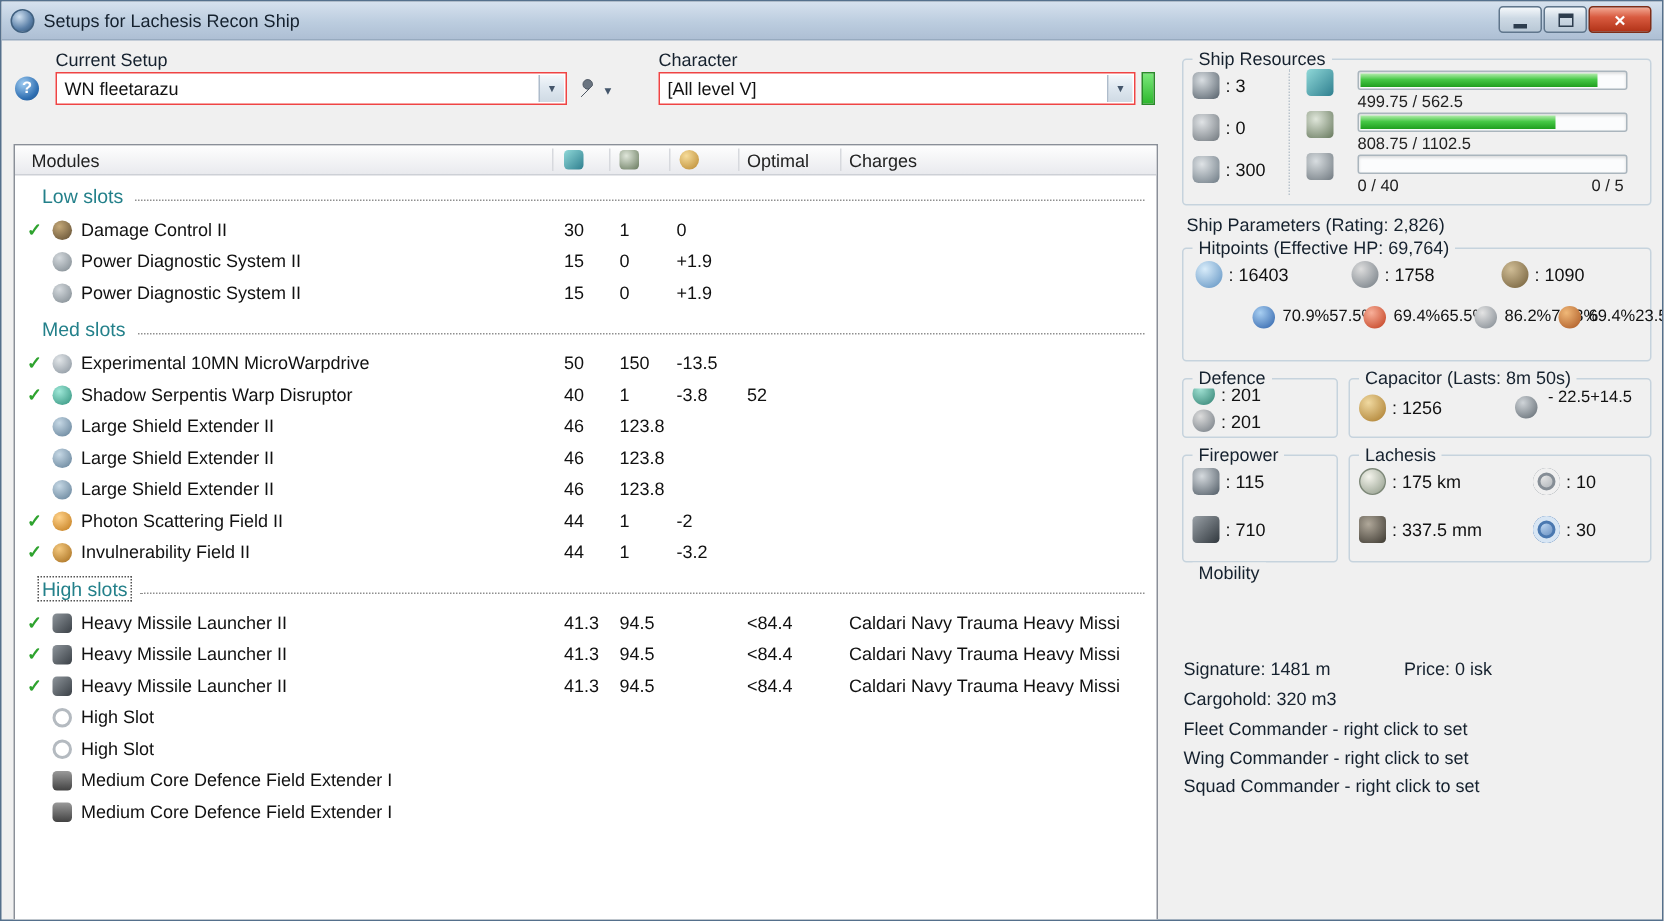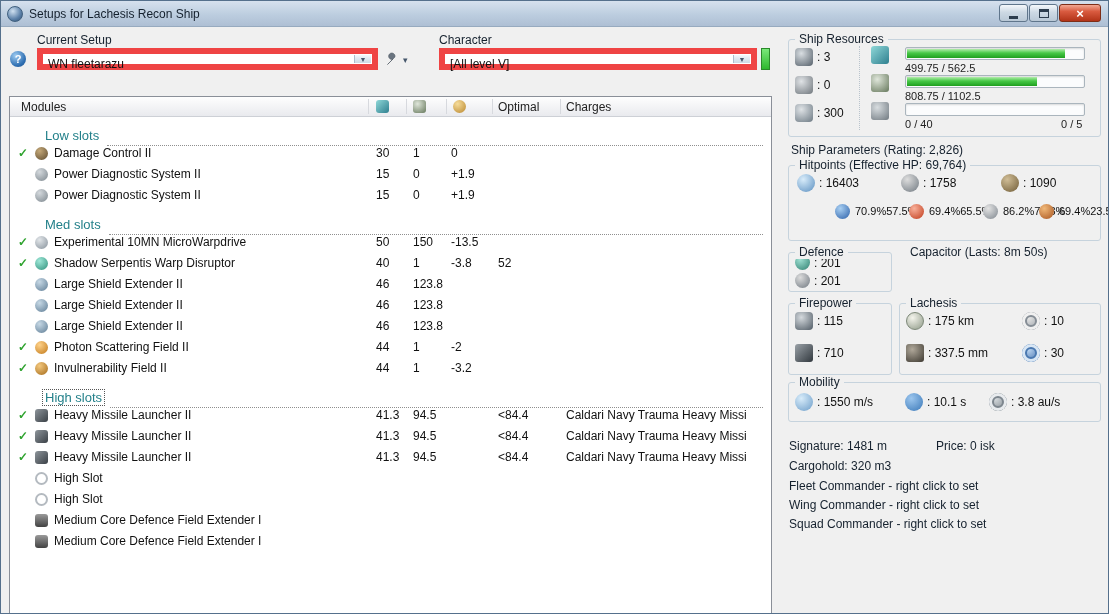--- a/index.html
+++ b/index.html
@@ -14,41 +14,41 @@
   .win-buttons{position:absolute;top:3px;right:7px;display:flex;gap:1px}
   .win-btn{width:29px;height:18px;border:1px solid #60768c;border-radius:3px;background:linear-gradient(#f5f8fb,#cdd9e4 45%,#b9c8d6);display:flex;align-items:center;justify-content:center;cursor:pointer}
   .win-btn.close{width:42px;background:linear-gradient(#f2a893,#d95b40 40%,#b23318);border-color:#7e2d17}
   .glyph-min{width:9px;height:3px;background:#2d3d4e;margin-top:8px}
   .glyph-max{width:10px;height:9px;border:1px solid #2d3d4e;border-top-width:3px}
   .glyph-close{color:#fff;font-size:13px;line-height:1;font-weight:bold}
   .glyph-close::after{content:"\00d7"}
 
   
   .label{position:absolute;color:#15212e;white-space:nowrap}
-  .combo{position:absolute;height:22px;background:#fff;border:6px solid #ef4444}
+  .combo{position:absolute;height:22px;background:#fff;border:1px solid #ef4444}
   .combo-val{position:absolute;left:5px;top:3px;white-space:nowrap}
   .combo-btn{position:absolute;top:1px;right:1px;bottom:1px;width:17px;background:linear-gradient(#f4f8fb,#dfe8f0 45%,#cfdae4);border-left:1px solid #aebccb;display:flex;align-items:center;justify-content:center;color:#44566b;font-size:7px}
   .combo-btn::after{content:"\25bc"}
   .help-icon{position:absolute;left:9px;top:50px;width:16px;height:16px;border-radius:50%;background:radial-gradient(circle at 35% 30%,#9fccf2,#2f6fb2 65%,#1c4f8a);color:#fff;font-weight:bold;font-size:11px;display:flex;align-items:center;justify-content:center;cursor:pointer}
   .help-icon::after{content:"?"}
   .tool-btn{position:absolute;left:384px;top:48px;width:38px;height:21px;display:flex;align-items:center;gap:3px;cursor:pointer}
   .tool-chevron{color:#44566b;font-size:9px}
   .tool-chevron::after{content:"\25be"}
   .char-bar{position:absolute;left:760px;top:47px;width:9px;height:22px;background:linear-gradient(#7ae87a,#2eb82e);border:1px solid #2a8a2a}
 
   
   .modules{position:absolute;left:8px;top:95px;width:763px;height:518px;background:#fff;border:1px solid #8a8f98;overflow:hidden}
   .mod-header{position:relative;height:20px;background:linear-gradient(#fefefe,#e9eaee);border-bottom:1px solid #cdd0d6;color:#222}
   .h-name{position:absolute;left:11px;top:3px}
   .h-opt{position:absolute;left:488px;top:3px}
   .h-chg{position:absolute;left:556px;top:3px}
   .h-sep{position:absolute;top:2px;bottom:2px;border-left:1px solid #d7d9de}
   .hicon{position:absolute;top:3px;width:13px;height:13px;border-radius:3px}
   .mod-body{position:relative}
-  .section-row{display:flex;align-items:flex-end;height:26px;padding-left:33px}
+  .section-row{display:flex;align-items:center;height:26px;padding-left:16px}
   .section-title{color:#23808a;font-size:13px;padding:0 2px;white-space:nowrap}
   .section-title.focused{outline:1px dotted #555}
   .dotline{flex:1;border-bottom:1px dotted #8f8f8f;margin:0 8px 0 6px;transform:translateY(3px)}
   .mod-row{position:relative;height:21px;line-height:21px;cursor:default}
   .c-check{position:absolute;left:8px;color:#2fa32f;font-weight:bold}
   .c-icon{position:absolute;left:25px;top:4px;width:13px;height:13px;border-radius:50%}
   .c-name{position:absolute;left:44px;white-space:nowrap}
   .c-cpu{position:absolute;left:366px}
   .c-pg{position:absolute;left:403px}
   .c-cap{position:absolute;left:441px}
@@ -381,20 +381,31 @@
       <span class="ricon sm" data-icon="def-shield"></span>
       <span>: 201</span>
     </div>
     <div class="cell" style="left:6px;top:20px">
       <span class="ricon sm" data-icon="def-armor"></span>
       <span>: 201</span>
     </div>
   </div>
 
   <span class="group-label" style="left:905px;top:244px">Capacitor (Lasts: 8m 50s)</span>
+  <div class="group" style="left:898px;top:251px;width:202px;height:40px">
+    <div class="cell" style="left:6px;top:10px">
+      <span class="ricon" data-icon="capacitor"></span>
+      <span>: 1256</span>
+    </div>
+    <span class="ricon sm" style="position:absolute;left:110px;top:11px" data-icon="capdelta"></span>
+    <span class="rcol" style="position:absolute;left:132px;top:6px">
+        <span>- 22.5</span>
+        <span>+14.5</span>
+      </span>
+  </div>
 
   <span class="group-label" style="left:794px;top:295px">Firepower</span>
   <div class="group" style="left:787px;top:302px;width:104px;height:72px">
     <div class="cell" style="left:6px;top:8px">
       <span class="ricon" data-icon="volley"></span>
       <span>: 115</span>
     </div>
     <div class="cell" style="left:6px;top:40px">
       <span class="ricon" data-icon="dps"></span>
       <span>: 710</span>
@@ -415,34 +426,20 @@
       <span class="ricon" data-icon="scanres"></span>
       <span>: 337.5 mm</span>
     </div>
     <div class="cell" style="left:122px;top:40px">
       <span class="ricon" data-icon="sensor"></span>
       <span>: 30</span>
     </div>
   </div>
 
   <span class="group-label" style="left:794px;top:374px">Mobility</span>
-  <div class="group" style="left:787px;top:381px;width:313px;height:40px">
-    <div class="cell" style="left:6px;top:10px">
-      <span class="ricon" data-icon="speed"></span>
-      <span>: 1550 m/s</span>
-    </div>
-    <div class="cell" style="left:116px;top:10px">
-      <span class="ricon" data-icon="agility"></span>
-      <span>: 10.1 s</span>
-    </div>
-    <div class="cell" style="left:200px;top:10px">
-      <span class="ricon" data-icon="warp"></span>
-      <span>: 3.8 au/s</span>
-    </div>
-  </div>
 
   <span class="ftext" style="left:788px;top:438px">Signature: 1481 m</span>
   <span class="ftext" style="left:935px;top:438px">Price: 0 isk</span>
   <span class="ftext" style="left:788px;top:458px">Cargohold: 320 m3</span>
   <span class="ftext" style="left:788px;top:478px">Fleet Commander - right click to set</span>
   <span class="ftext" style="left:788px;top:497px">Wing Commander - right click to set</span>
   <span class="ftext" style="left:788px;top:516px">Squad Commander - right click to set</span>
 
 </div>
 

